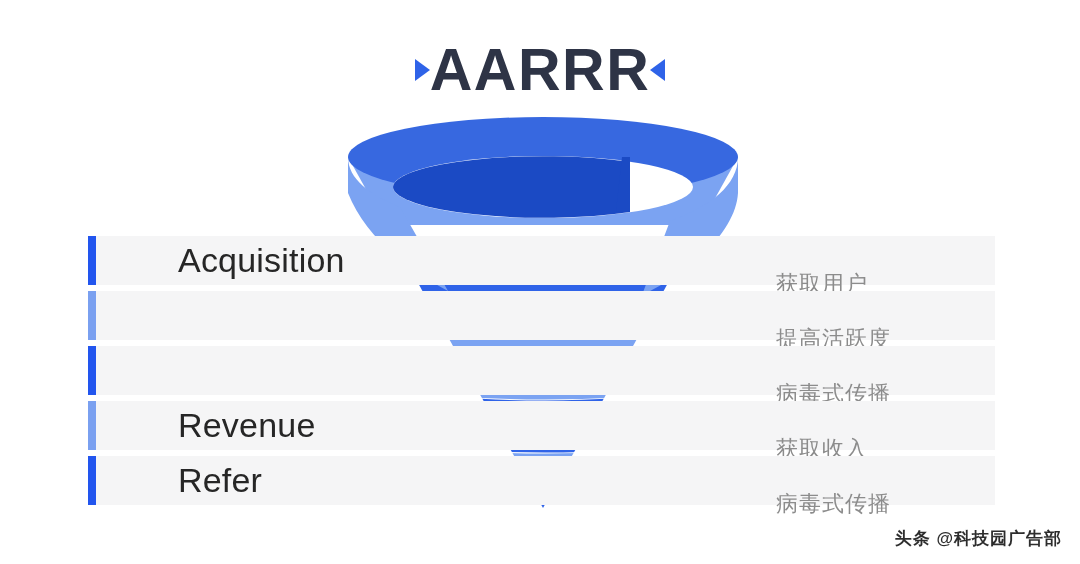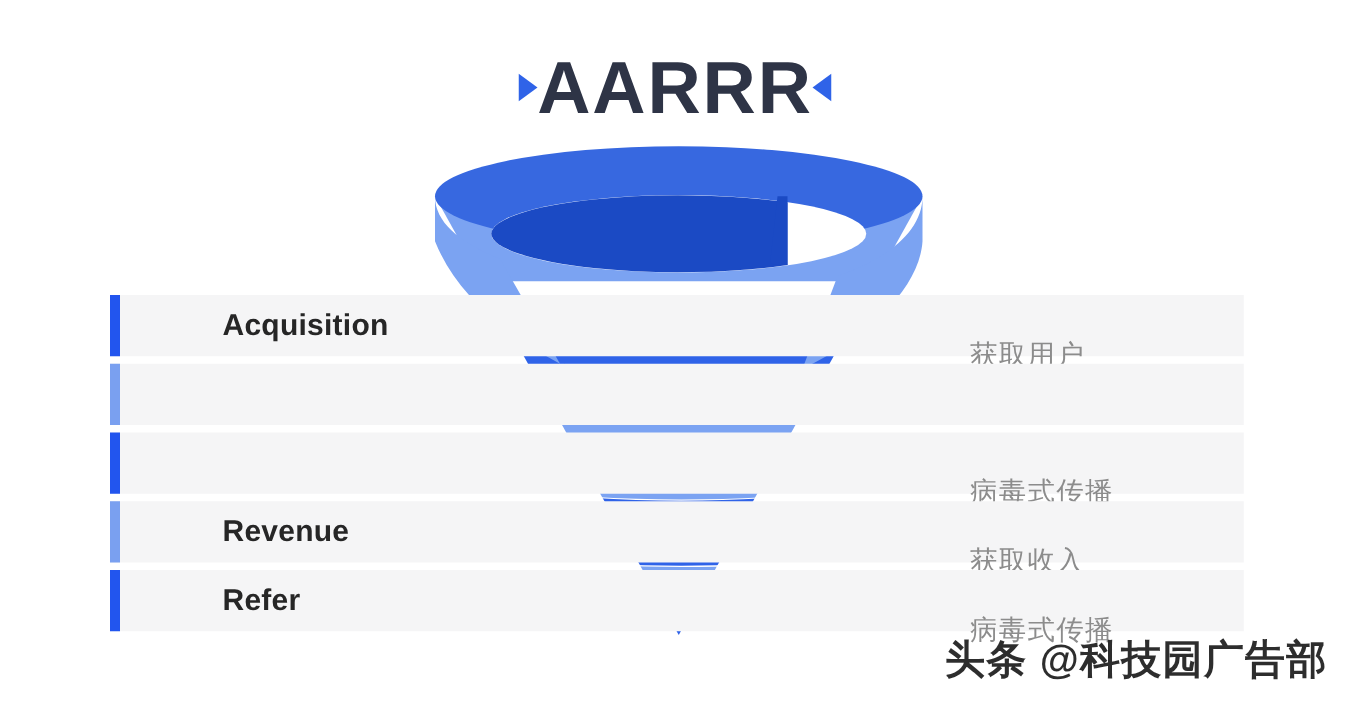--- a/index.html
+++ b/index.html
@@ -69,22 +69,22 @@
   .row-accent {
     position: absolute;
     left: 0;
     top: 0;
     width: 8px;
     height: 49px;
   }
   .row-label {
     position: absolute;
     left: 90px;
-    font-size: 24px;
-    font-weight: bold;
+    font-size: 34px;
+    font-weight: normal;
     color: #262626;
     letter-spacing: 0.2px;
     white-space: nowrap;
   }
   .row-desc {
     position: absolute;
     left: 688px;
     font-size: 22px;
     color: #8c8c8c;
     letter-spacing: 1px;
@@ -100,21 +100,21 @@
     width: 430px;
     height: 400px;
     pointer-events: none;
   }
 
   
   .watermark {
     position: absolute;
     right: 18px;
     bottom: 14px;
-    font-size: 32px;
+    font-size: 17px;
     font-weight: bold;
     color: #1c1c1c;
     letter-spacing: 1px;
     white-space: nowrap;
     opacity: 0.92;
   }
 </style>
 </head>
 <body>
 
@@ -170,20 +170,21 @@
   <div class="rows">
 
     <div class="row">
       <span class="row-accent" style="background:#2255ee"></span>
       <span class="row-label">Acquisition</span>
       <span class="row-desc">获取用户</span>
     </div>
 
     <div class="row">
       <span class="row-accent" style="background:#7aa0f0"></span>
+      <span class="row-desc">提高活跃度</span>
     </div>
 
     <div class="row">
       <span class="row-accent" style="background:#2255ee"></span>
       <span class="row-desc">病毒式传播</span>
     </div>
 
     <div class="row">
       <span class="row-accent" style="background:#7aa0f0"></span>
       <span class="row-label">Revenue</span>

